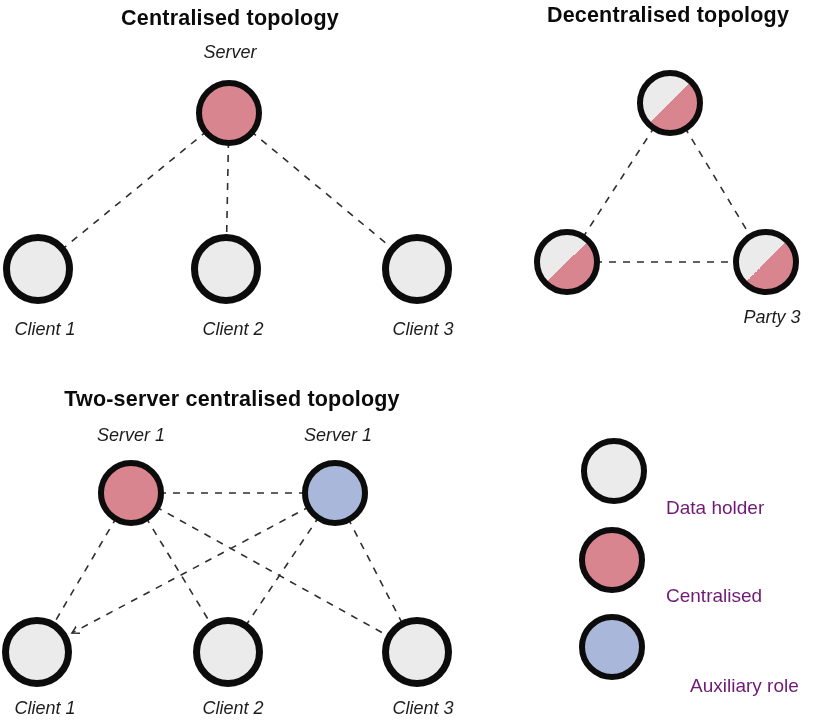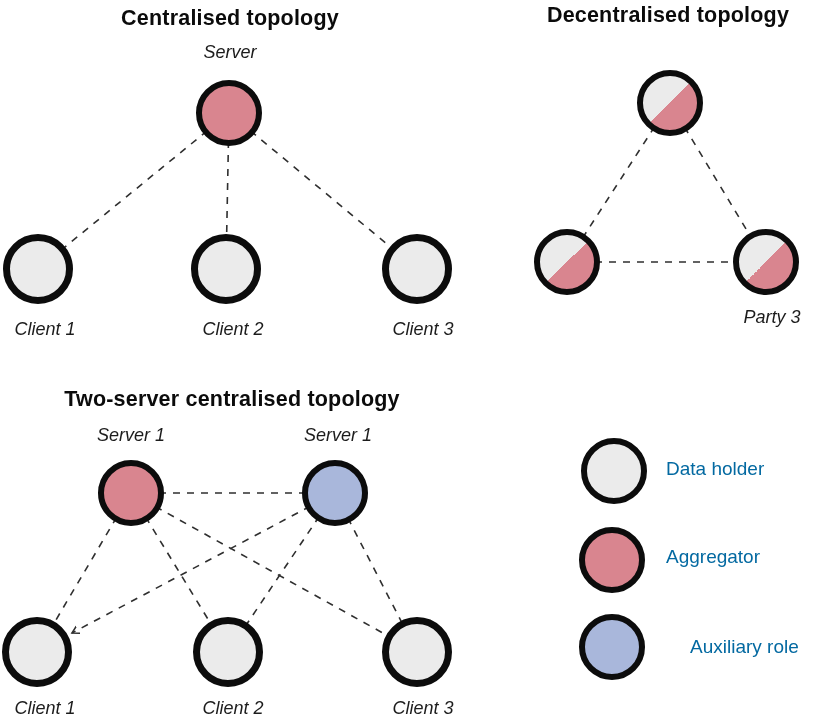--- a/index.html
+++ b/index.html
@@ -38,22 +38,23 @@
     font-size:18px;
     color:#1c1c1c;
     text-align:center;
     width:160px;
     white-space:nowrap;
     font-style:italic;
   }
   .legend-label{
     position:absolute;
     font-size:19px;
-    color:#0369a1;
+    color:#701a75;
     white-space:nowrap;
+    margin-top:39px;
   }
 </style>
 </head>
 <body>
 
 <div class="canvas">
 
   <svg class="edges" viewBox="0 0 813 723" xmlns="http://www.w3.org/2000/svg">
     <defs>
       <marker id="arrowhead" markerWidth="12" markerHeight="12" refX="7" refY="4" orient="auto" markerUnits="userSpaceOnUse">
@@ -107,19 +108,19 @@
   <div class="node node-lg" style="left: 382px; top: 617px; background: rgb(235, 235, 235);"></div>
   <div class="node-label" style="left:-35px;top:698px;">Client 1</div>
   <div class="node-label" style="left:153px;top:698px;">Client 2</div>
   <div class="node-label" style="left:343px;top:698px;">Client 3</div>
 
   <div>
     <div class="node node-md" style="left: 581px; top: 438px; background: rgb(235, 235, 235);"></div>
     <div class="legend-label" style="left:666px;top:458px;">Data holder</div>
 
     <div class="node node-md" style="left: 579px; top: 527px; background: rgb(217, 133, 143);"></div>
-    <div class="legend-label" style="left:666px;top:546px;">Aggregator</div>
+    <div class="legend-label" style="left:666px;top:546px;">Centralised</div>
 
     <div class="node node-md" style="left: 579px; top: 614px; background: rgb(169, 183, 219);"></div>
     <div class="legend-label" style="left:690px;top:636px;">Auxiliary role</div>
   </div>
 
 </div>
 
 </body></html>

